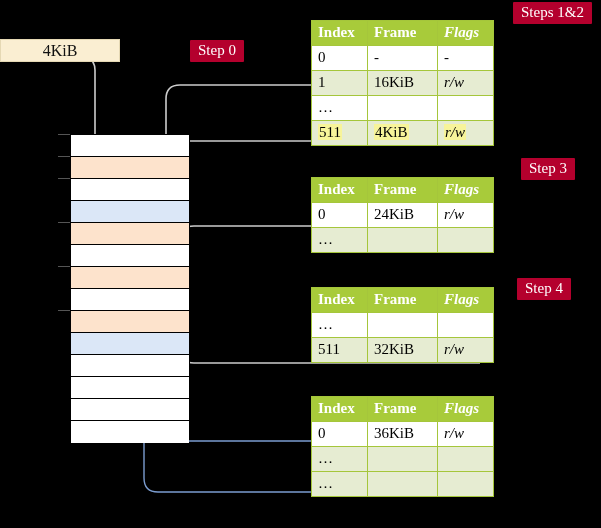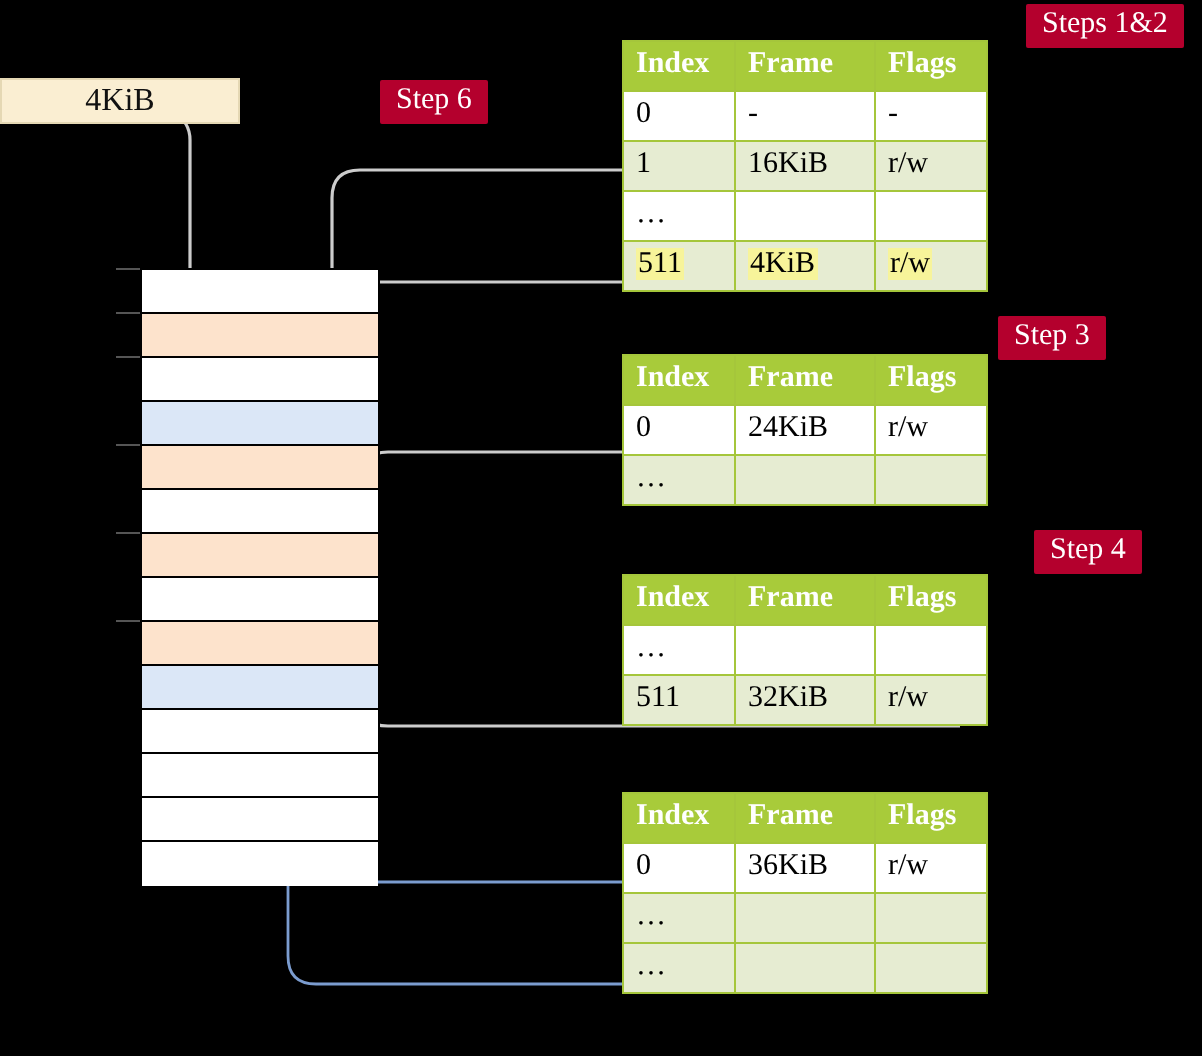--- a/index.html
+++ b/index.html
@@ -98,21 +98,21 @@
     color: #ffffff;
     font-weight: bold;
     font-size: 15px;
     border-color: #a5c63b;
   }
   .ptable tr.alt td { background: #e6ecd2; }
   .ptable tr td { background: #ffffff; }
   .ptable tr.alt td { background: #e6ecd2; }
   .col-index { width: 56px; }
   .col-frame { width: 70px; }
-  .col-flags { width: 56px; }
+  .col-flags { width: 56px; font-style: italic; }
   .hl { background: #f7f49a; padding: 0 1px; }
 </style>
 </head>
 <body>
 
 <div id="stage">
 
   <svg id="wires" viewBox="0 0 601 528" width="601" height="528">
     <defs>
       <marker id="arrGray" markerWidth="9" markerHeight="9" refX="4.5" refY="7" orient="auto" markerUnits="userSpaceOnUse">
@@ -151,24 +151,24 @@
       <div class="mem-row" style="top: 154px; height: 22px;"></div>
       <div class="mem-row orange" style="top: 176px; height: 22px;"></div>
       <div class="mem-row blue" style="top: 198px; height: 22px;"></div>
       <div class="mem-row" style="top: 220px; height: 22px;"></div>
       <div class="mem-row" style="top: 242px; height: 22px;"></div>
       <div class="mem-row" style="top: 264px; height: 22px;"></div>
       <div class="mem-row last" style="top: 286px; height: 22px;"></div>
     </div>
 
   <div id="badges">
-      <div class="step-badge" style="left: 190px; top: 40px;">Step 6</div>
+      <div class="step-badge" style="left: 190px; top: 40px;">Step 0</div>
       <div class="step-badge" style="left: 513px; top: 2px;">Steps 1&amp;2</div>
-      <div class="step-badge" style="left: 499px; top: 158px;">Step 3</div>
-      <div class="step-badge" style="left: 517px; top: 265px; text-align: center;">Step 4</div>
+      <div class="step-badge" style="left: 521px; top: 158px;">Step 3</div>
+      <div class="step-badge" style="left: 517px; top: 278px; text-align: center;">Step 4</div>
     </div>
 
   <div id="tables">
       <table class="ptable" style="left: 311px; top: 20px;">
         <thead>
           <tr>
             <th class="col-index">Index</th>
             <th class="col-frame">Frame</th>
             <th class="col-flags">Flags</th>
           </tr>

